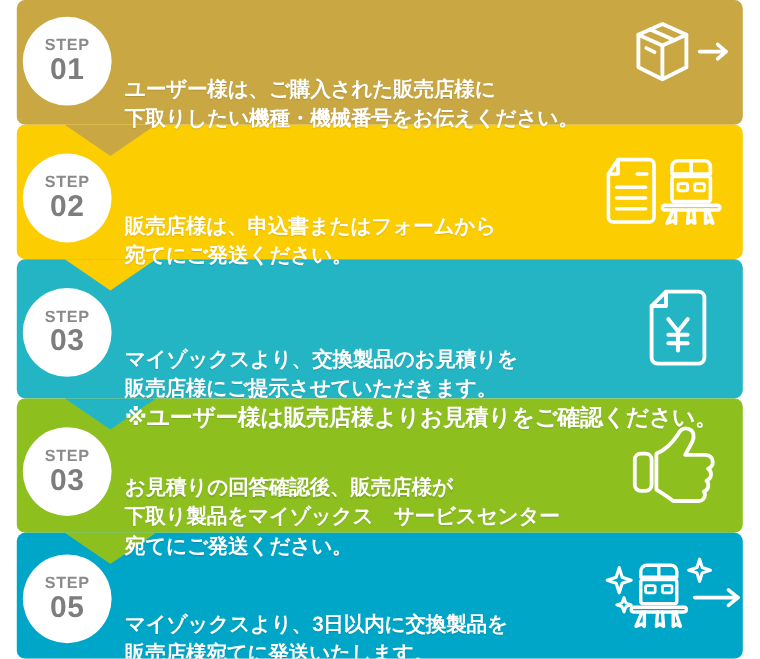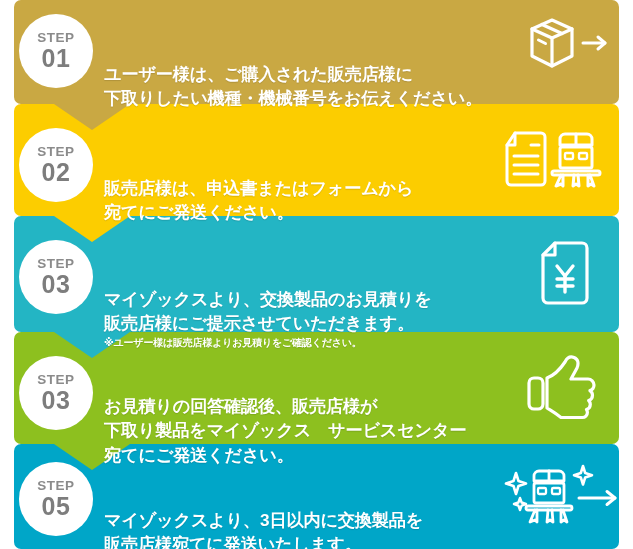--- a/index.html
+++ b/index.html
@@ -85,21 +85,21 @@
     font-weight: bold;
     font-size: 17.2px;
     line-height: 1.42;
     letter-spacing: -0.2px;
     text-shadow: 0 1px 1px rgba(0,0,0,0.13);
     margin-top: 36px;
   }
   .band-text .line { display: block; white-space: nowrap; }
   .band-text .note {
     display: block;
-    font-size: 10px;
+    font-size: 19px;
     line-height: 1.35;
     letter-spacing: -0.2px;
     white-space: nowrap;
   }
 
   .band-icon {
     position: absolute;
     right: 22px;
     z-index: 5;
     display: flex;

